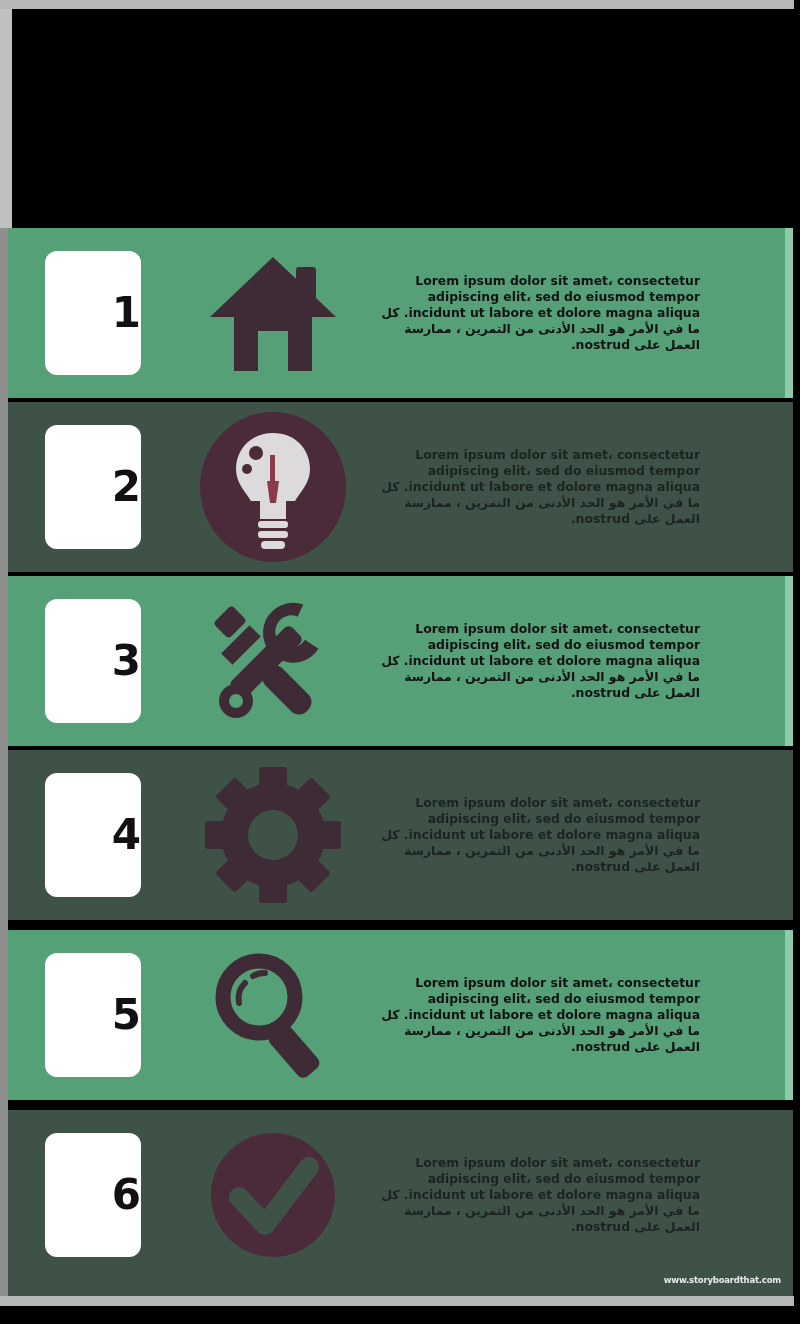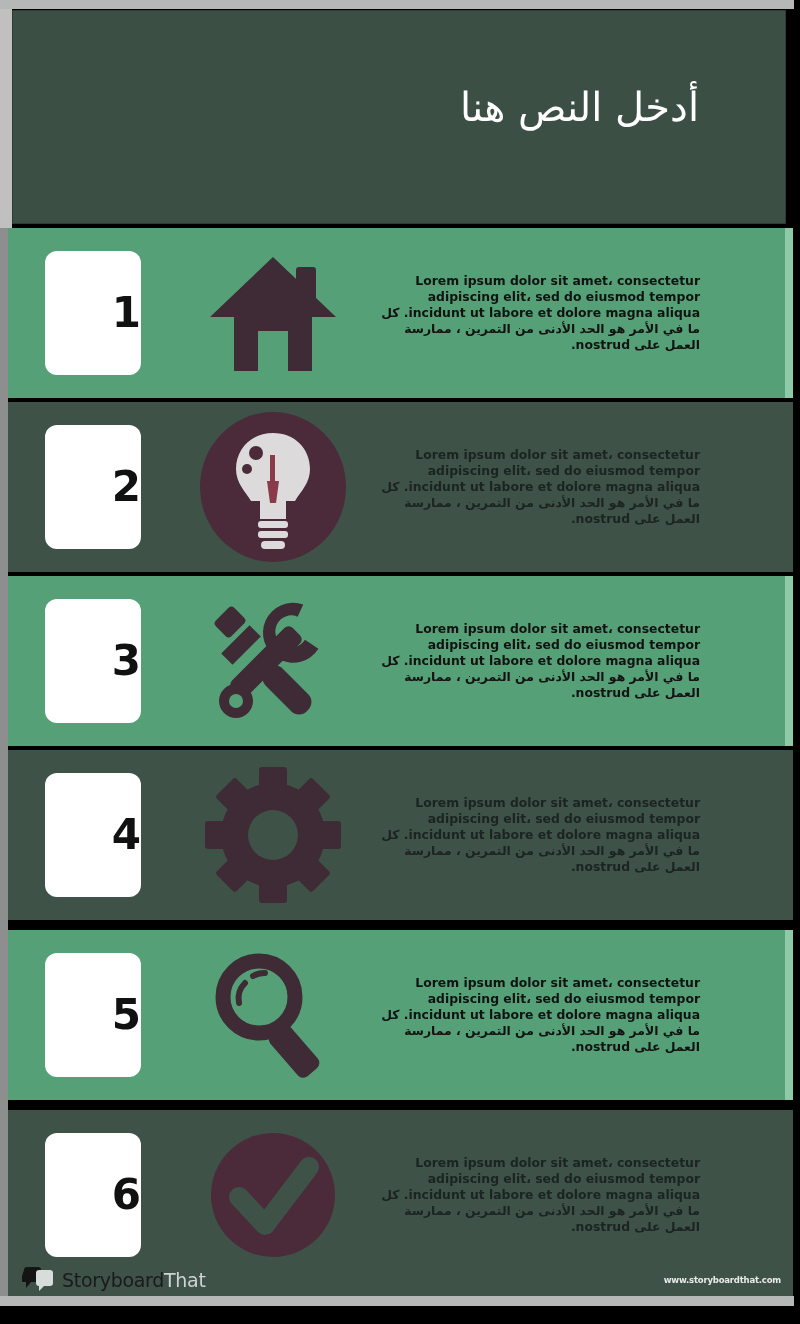--- a/index.html
+++ b/index.html
@@ -167,23 +167,20 @@
 </head>
 <body>
 
 <div id="poster">
 
   <div class="top-strip"></div>
   <div class="left-gutter-top"></div>
   <div class="left-gutter-bottom"></div>
   <div class="bottom-strip"></div>
 
-  <div class="header">
-    <div class="header-title">أدخل النص هنا</div>
-  </div>
 
   <div class="row light" style="top:228px">
     <div class="edge"></div>
     <div class="num-cell">
       <div class="num-box">
         <span>1</span>
       </div>
     </div>
     <div class="icon-cell">
       <svg width="130" height="125" viewBox="0 0 130 125" aria-hidden="true">
@@ -317,24 +314,15 @@
         <path d="M36 72 L62 100 L106 42" fill="none" stroke="#3e5248" stroke-width="20" stroke-linecap="round" stroke-linejoin="round"></path>
       </svg>
     </div>
     <div class="text-cell">
       <div class="body-text">Lorem ipsum dolor sit amet، consectetur adipiscing elit، sed do eiusmod tempor incidunt ut labore et dolore magna aliqua. كل ما في الأمر هو الحد الأدنى من التمرين ، ممارسة العمل على nostrud.</div>
     </div>
   </div>
 
   <div class="footer">
     <div class="footer-url">www.storyboardthat.com</div>
-    <div class="brand">
-      <svg class="brand-mark" width="34" height="26" viewBox="0 0 34 26" aria-hidden="true">
-        <path d="M2 3 a3 3 0 0 1 3 -3 h11 a3 3 0 0 1 3 3 v9 a3 3 0 0 1 -3 3 h-7 l-5 6 v-6 h-2 a3 3 0 0 1 -3 -3 Z" fill="#141414"></path>
-        <path d="M14 6 a3 3 0 0 1 3 -3 h11 a3 3 0 0 1 3 3 v10 a3 3 0 0 1 -3 3 h-6 l-5 5 v-5 h-0 a3 3 0 0 1 -3 -3 Z" fill="#d8dcda"></path>
-      </svg>
-      <div class="brand-text">
-        <span class="b1">Storyboard</span><span class="b2">That</span>
-      </div>
-    </div>
   </div>
 
 </div>
 
 </body></html>

